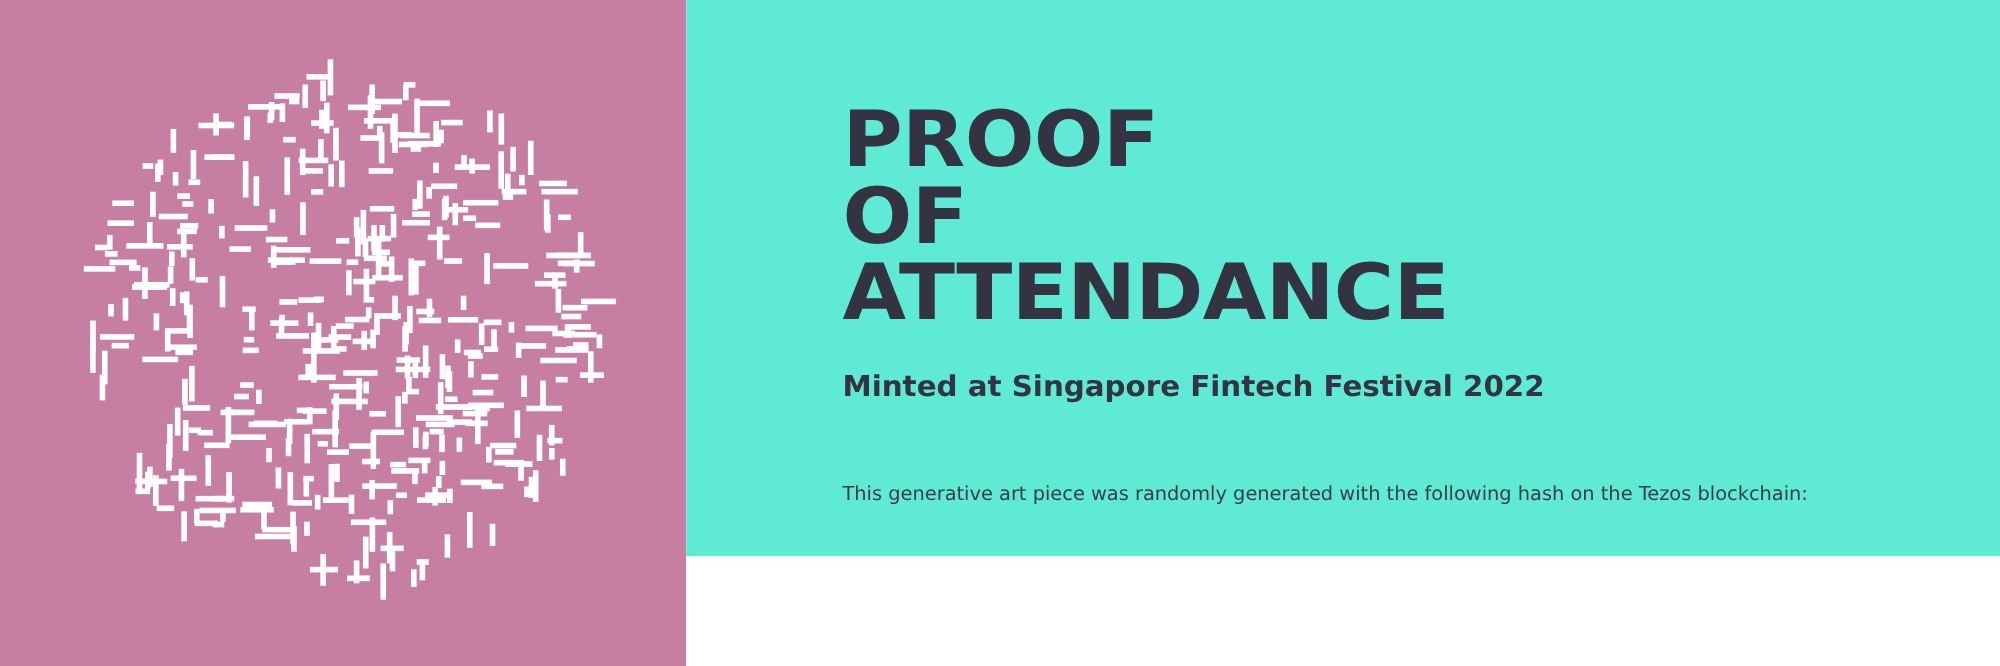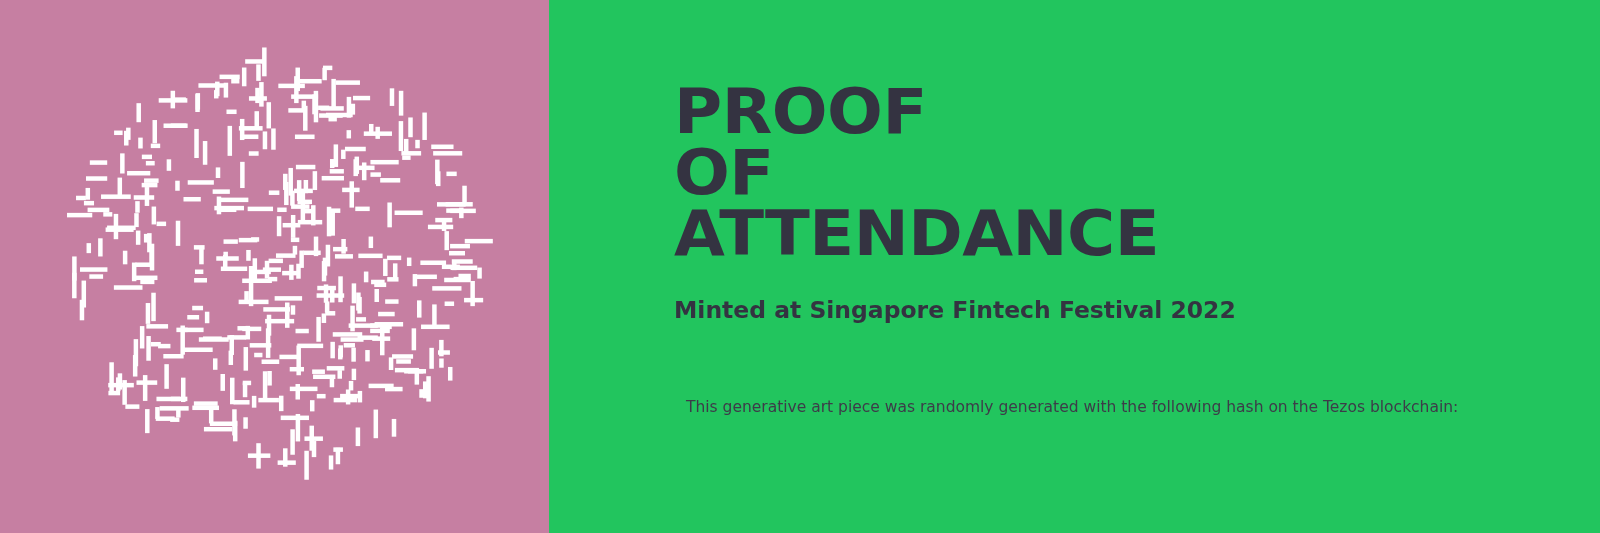--- a/index.html
+++ b/index.html
@@ -29,22 +29,22 @@
     overflow: hidden;
   }
   .art-canvas {
     display: block;
     width: 549px;
     height: 533px;
   }
   .info-panel {
     position: relative;
     flex: 1 1 auto;
-    height: 533px;
-    background: #22c55e;
+    height: 445px;
+    background: #5eead4;
   }
   .title-block {
     position: absolute;
     left: 125px;
     top: 82px;
     width: 900px;
   }
   .title-line {
     font-family: "DejaVu Sans", sans-serif;
     font-weight: bold;
@@ -76,21 +76,21 @@
     left: 125px;
     top: 383px;
     width: 880px;
   }
   .body-line {
     font-family: "DejaVu Sans", sans-serif;
     font-weight: normal;
     font-size: 15.5px;
     line-height: 1.62;
     color: #3d3c49;
-    margin: 12px;
+    margin: 0;
     white-space: nowrap;
   }
 </style>
 </head>
 <body>
 
 <div class="certificate">
 
   <div class="art-panel">
     <svg class="art-canvas" id="art-svg" viewBox="0 0 549 533" xmlns="http://www.w3.org/2000/svg">

